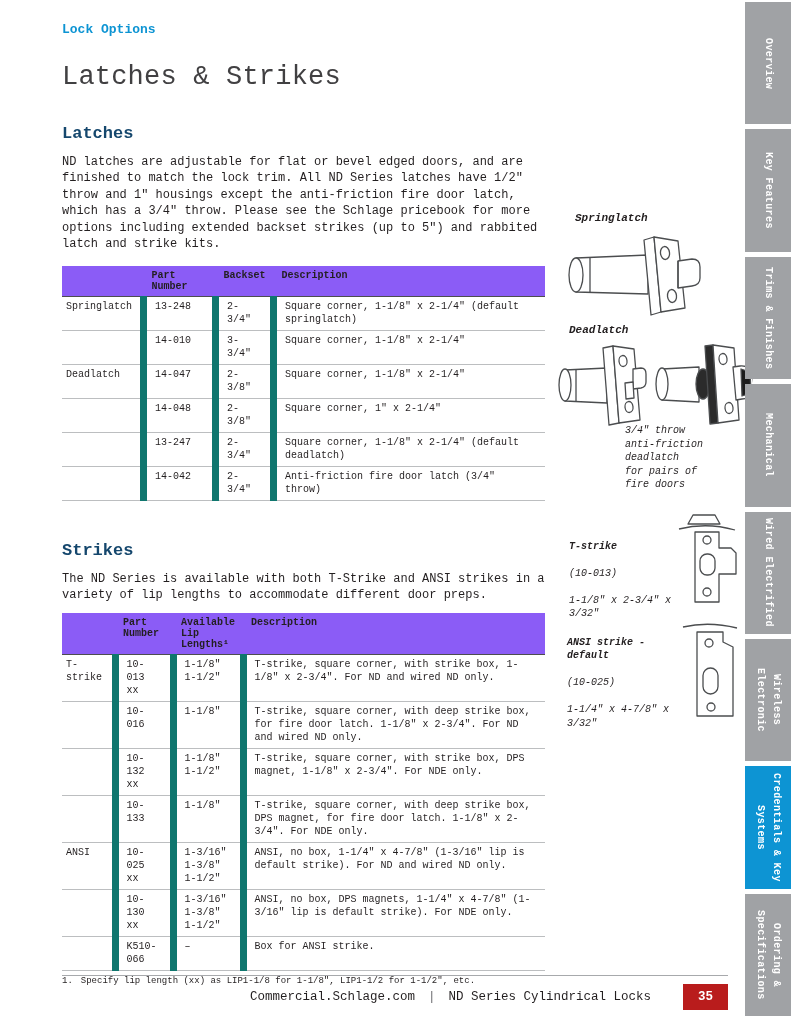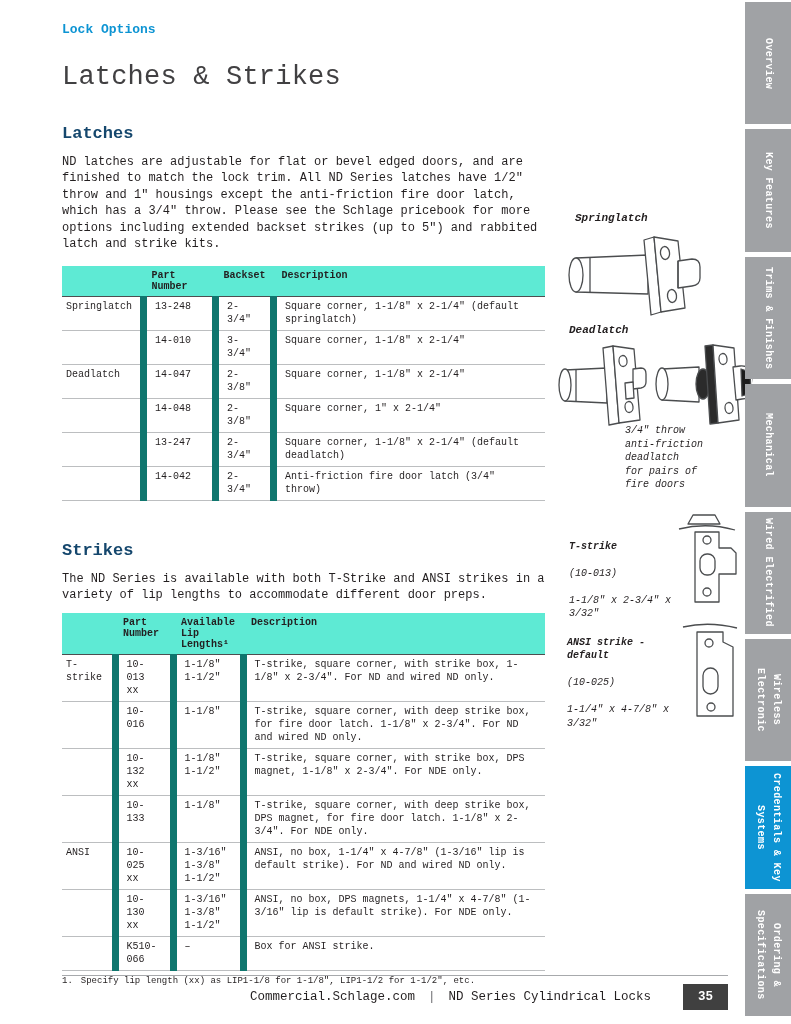--- a/index.html
+++ b/index.html
@@ -10,21 +10,21 @@
   }
   
   .main { position:absolute; left:62px; top:0; width:483px; }
   .eyebrow { margin-top:22px; font-size:13px; font-weight:bold; color:#0d94d3; }
   .page-title { margin-top:25px; font-size:27px; font-weight:400; color:#414042; letter-spacing:0.2px; }
   .section-heading { margin-top:32px; font-size:17px; font-weight:bold; color:#15476d; }
   .intro { margin-top:11px; font-size:12px; line-height:1.37; color:#231f20; }
   
   table.spec { margin-top:13px; width:483px; border-collapse:collapse; font-size:10px; color:#231f20; }
   table.spec th {
-    background:#5eead4; text-align:left; font-weight:bold; vertical-align:top;
+    background:#8b5cf6; text-align:left; font-weight:bold; vertical-align:top;
     padding:4px 8px 4px 8px; border-bottom:1.5px solid #4d4d4f; font-size:10px;
   }
   table.spec th:first-child { padding-left:4px; }
   table.spec td {
     border-bottom:1px solid #bcbec0; border-left:7px solid #0f766e;
     padding:3.5px 8px; vertical-align:top; line-height:1.3;
   }
   table.spec td:first-child { border-left:none; padding-left:4px; }
   .prewrap { white-space:pre-line; }
   .footnote { margin-top:5px; font-size:9px; display:flex; gap:8px; color:#231f20; }
@@ -53,21 +53,21 @@
   
   .footer {
     position:absolute; left:62px; top:975px; width:666px;
     border-top:1px solid #a7a9ac; padding-top:8px;
     display:flex; justify-content:flex-end; align-items:center; gap:32px;
     font-size:12.5px; color:#231f20;
   }
   .footer-text { display:flex; align-items:center; gap:13px; }
   .footer-sep { color:#6d6e71; }
   .page-box {
-    background:#404040; color:#fff; font-weight:bold; font-size:12.5px;
+    background:#b91c1c; color:#fff; font-weight:bold; font-size:12.5px;
     width:45px; height:26px; display:flex; align-items:center; justify-content:center;
   }
 </style>
 </head>
 <body>
 
 <div class="page">
 
   <div class="main">
     <div class="eyebrow">Lock Options</div>

